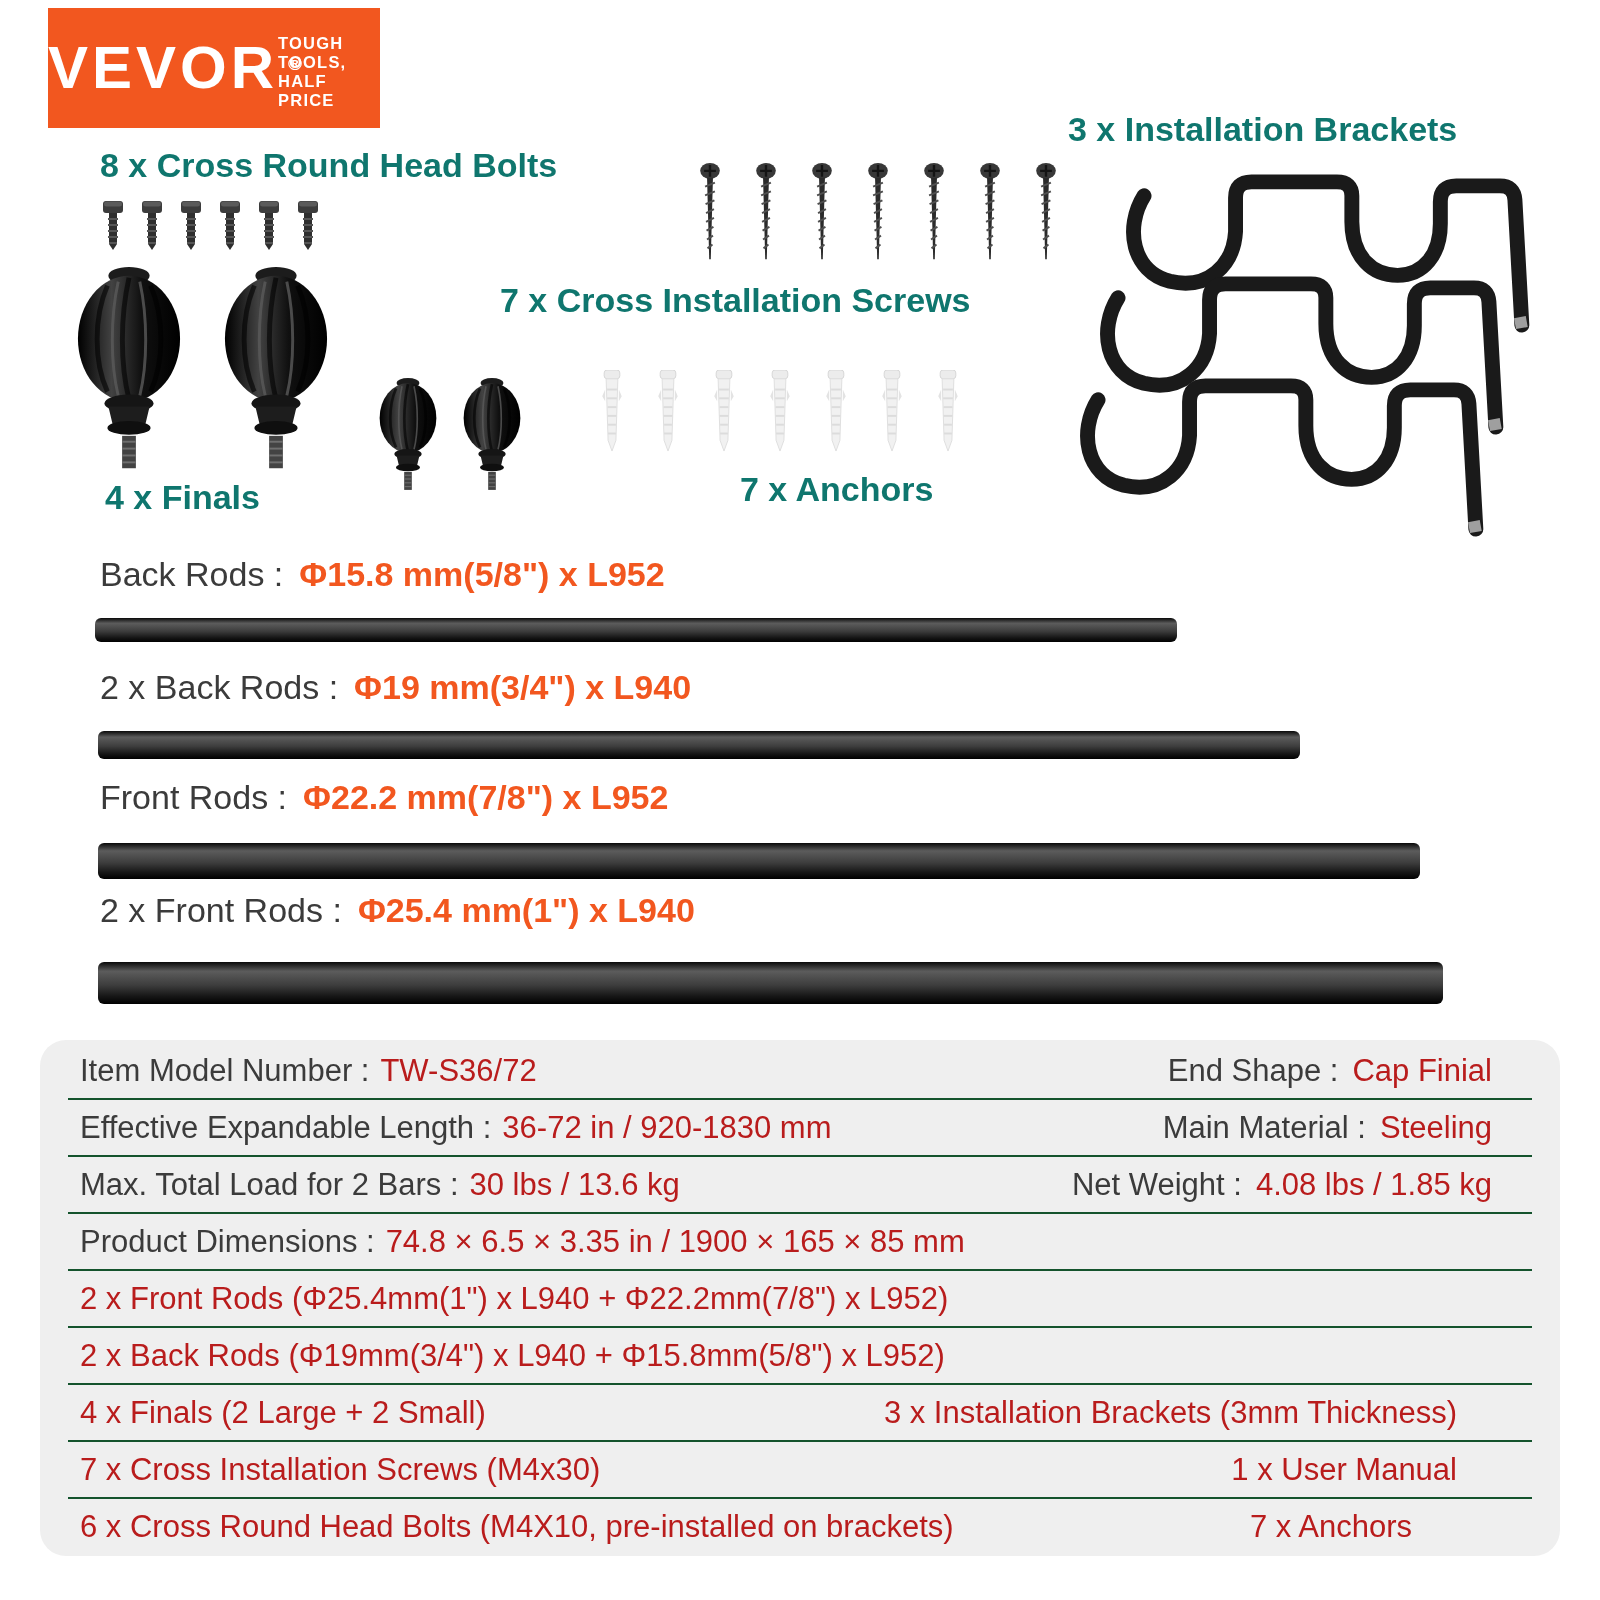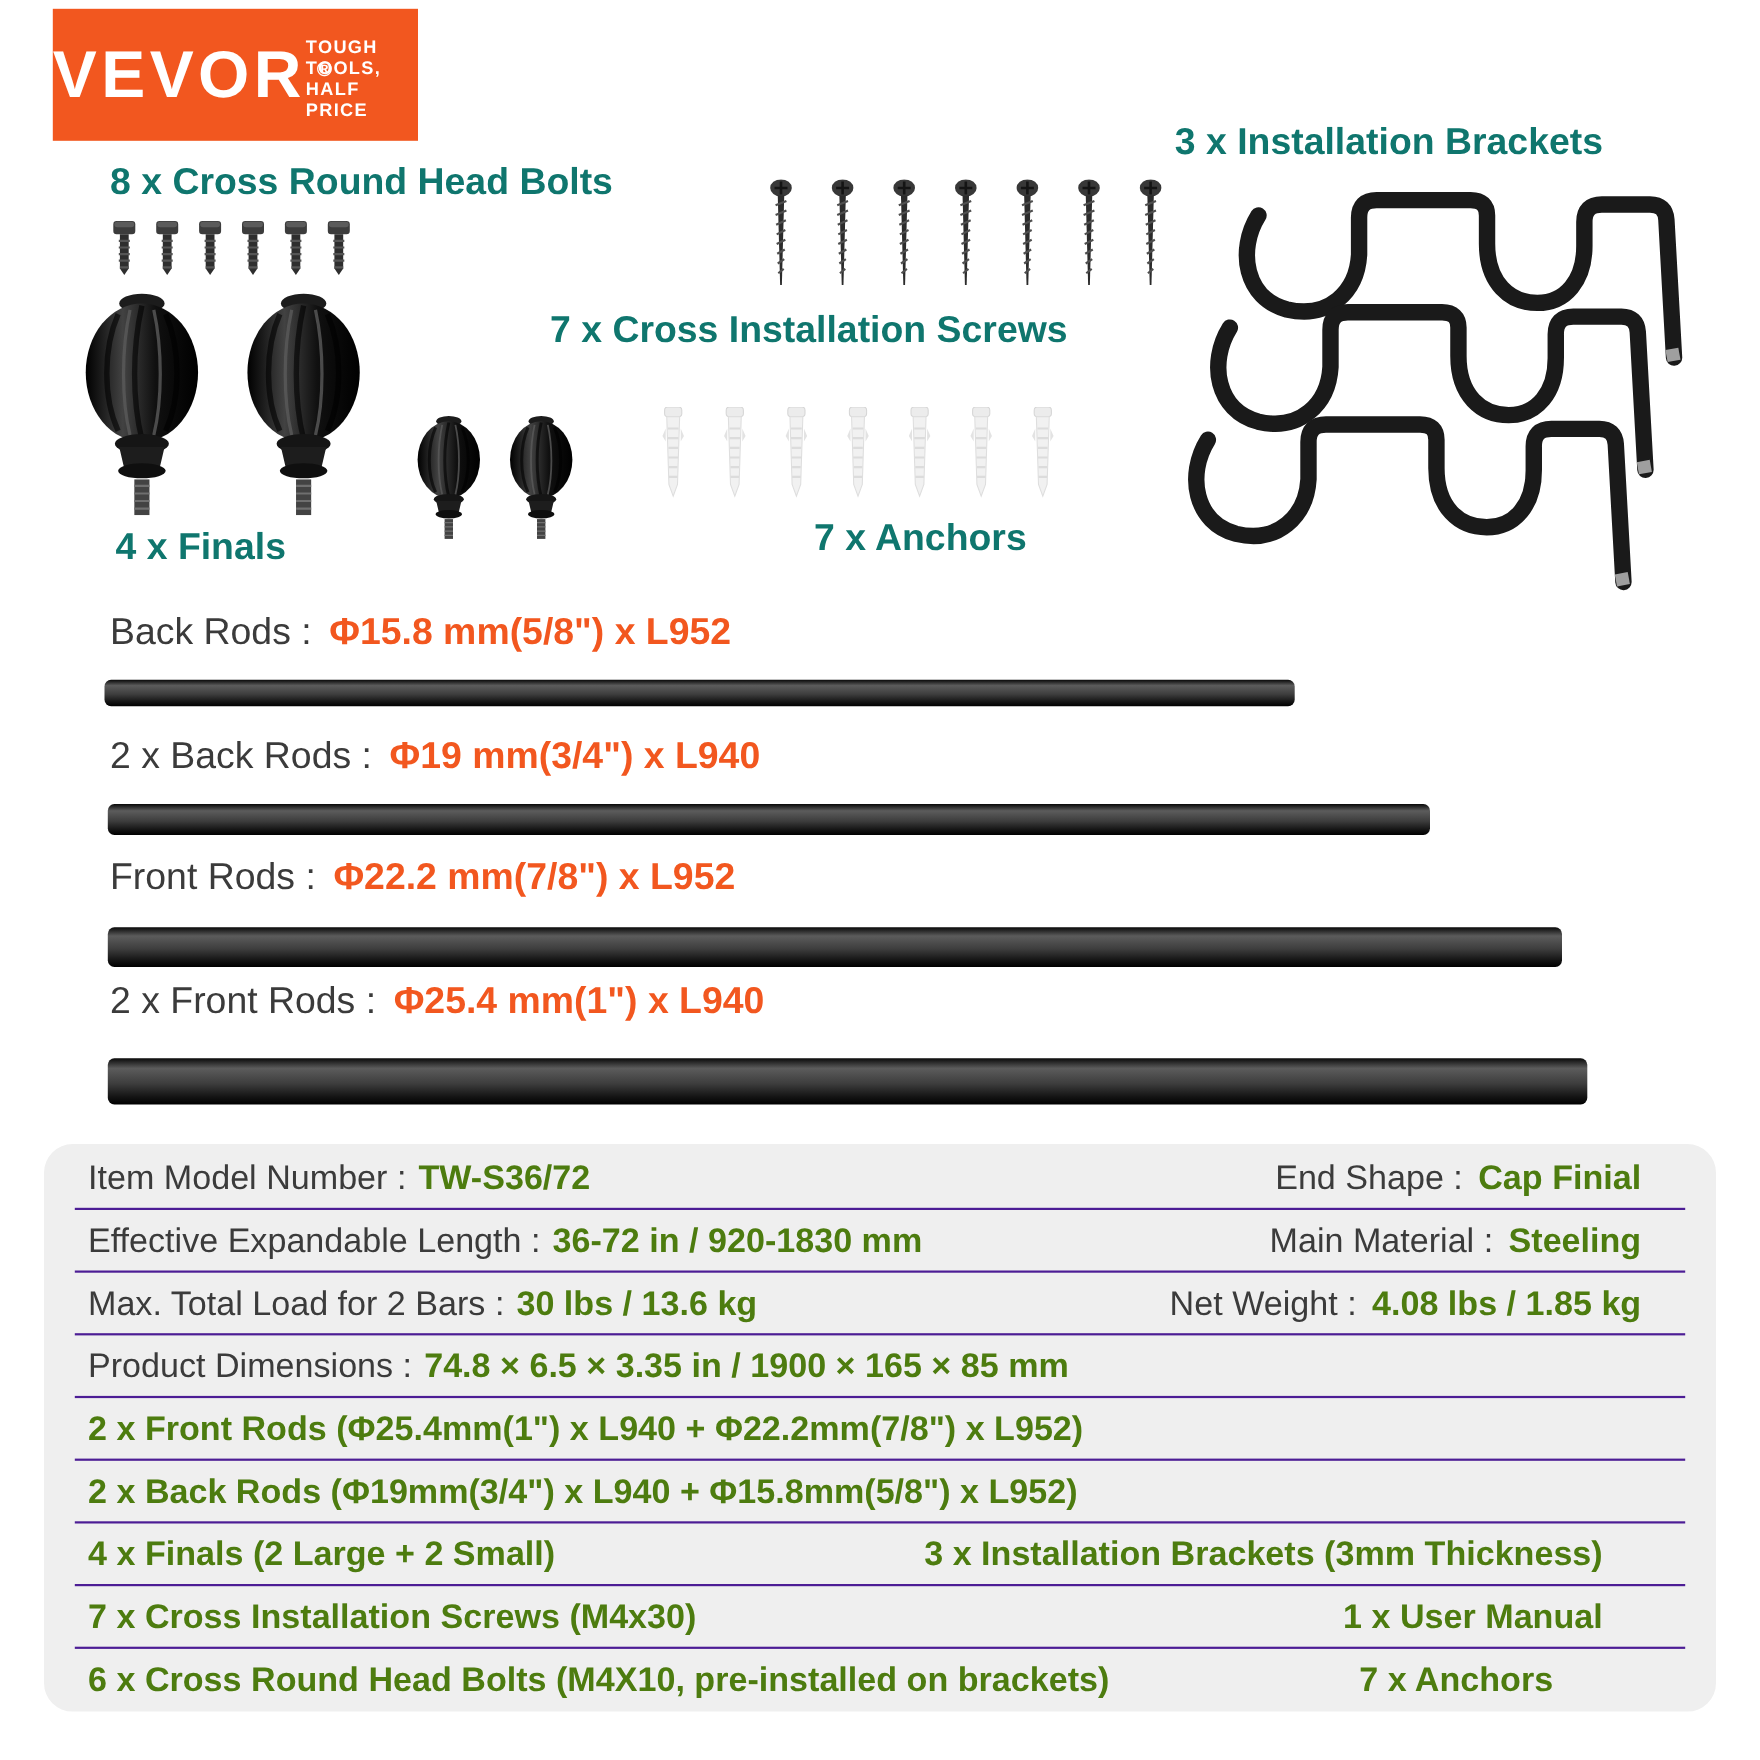--- a/index.html
+++ b/index.html
@@ -20,27 +20,27 @@
   
   .rodline{font-size:34px;white-space:nowrap;display:flex;gap:16px;}
   .rodline .gray{color:#3B3B3B;font-weight:400;}
   .rodline .orange{color:#F2571F;font-weight:700;}
   .rodbar{background:linear-gradient(180deg,#090909 0%,#5c5c5c 22%,#3d3d3d 55%,#161616 82%,#000 100%);
           border-radius:6px;}
 
   
   .panel{left:40px;top:1040px;width:1520px;height:516px;background:#EFEFEF;border-radius:26px;
          padding:3px 28px 0 28px;box-sizing:border-box;}
-  .srow{display:flex;align-items:center;height:55px;border-bottom:2px solid #4c1d95;
+  .srow{display:flex;align-items:center;height:55px;border-bottom:2px solid #14532d;
         font-size:31px;white-space:nowrap;}
   .srow:last-child{border-bottom:none;}
   .cellL{display:flex;gap:11px;padding-left:12px;align-items:baseline;}
   .cellR{display:flex;gap:11px;margin-left:auto;align-items:baseline;}
   .lab{color:#3B3B3B;font-weight:400;}
-  .val{color:#4d7c0f;font-weight:700;}
+  .val{color:#b91c1c;font-weight:400;}
   .srow span:empty{display:none;}
   .pr40{padding-right:40px;gap:14px;}
   .pr75{padding-right:75px;}
   .pr120{padding-right:120px;}
 </style>
 </head>
 <body>
 
 <div class="canvas">
 

